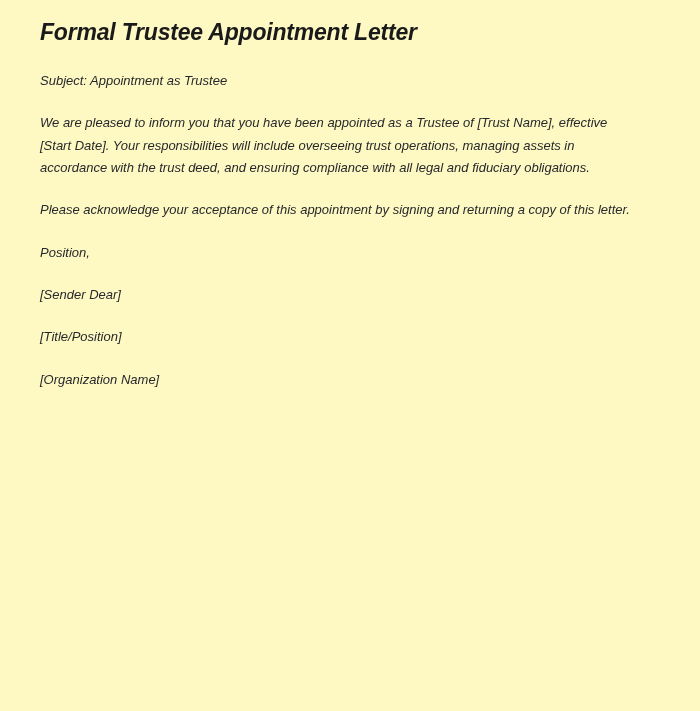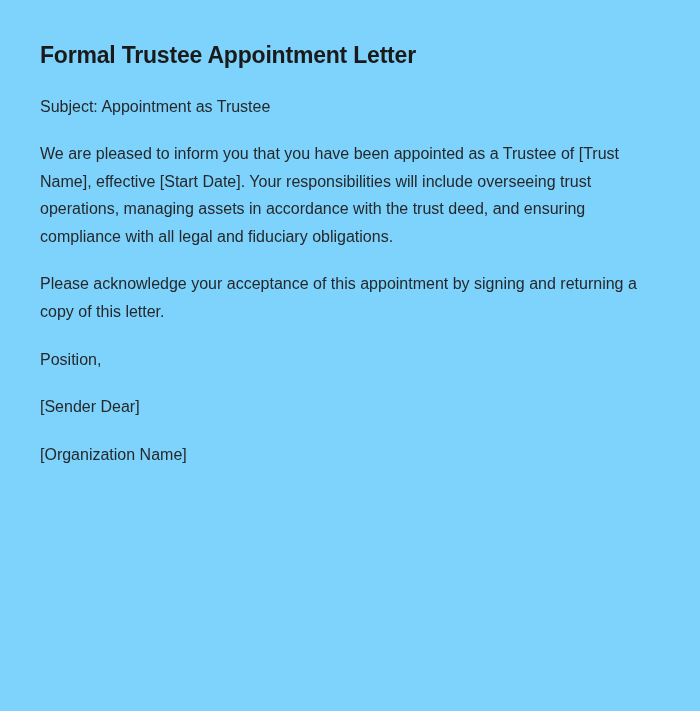--- a/index.html
+++ b/index.html
@@ -11,33 +11,34 @@
     width: 700px;
     height: 711px;
     font-family: "Liberation Sans", sans-serif;
     color: #202124;
     overflow: hidden;
   }
   .page {
     box-sizing: border-box;
     width: 700px;
     height: 711px;
-    padding: 41px 40px 0 40px;
-    background: #7dd3fc;
+    padding: 18px 40px 0 40px;
+    background: #fef9c3;
+    font-style: italic;
   }
   .doc-title {
     font-size: 23px;
     font-weight: bold;
     line-height: 1.3;
     color: #1a1a1a;
     margin: 0 0 22px 0;
     letter-spacing: -0.2px;
   }
   .para {
-    font-size: 16px;
+    font-size: 13px;
     line-height: 1.72;
     color: #26282b;
     margin: 0 0 20px 0;
     max-width: 600px;
   }
   .para:last-child {
     margin-bottom: 0;
   }
 </style>
 </head>
@@ -51,16 +52,17 @@
 
 
   <p class="para">We are pleased to inform you that you have been appointed as a Trustee of [Trust Name], effective [Start Date]. Your responsibilities will include overseeing trust operations, managing assets in accordance with the trust deed, and ensuring compliance with all legal and fiduciary obligations.</p>
 
   <p class="para">Please acknowledge your acceptance of this appointment by signing and returning a copy of this letter.</p>
 
   <p class="para">Position,</p>
 
   <p class="para">[Sender Dear]</p>
 
+  <p class="para">[Title/Position]</p>
 
   <p class="para">[Organization Name]</p>
 
 </div>
 
 </body></html>

